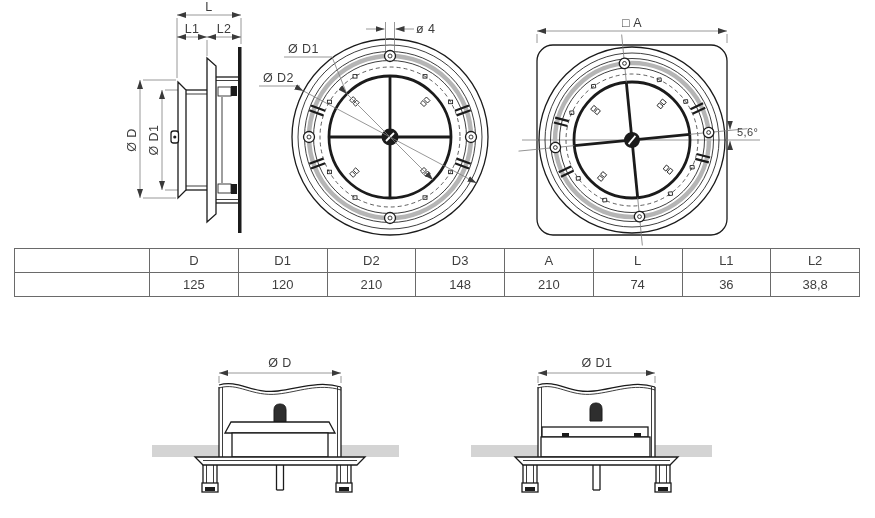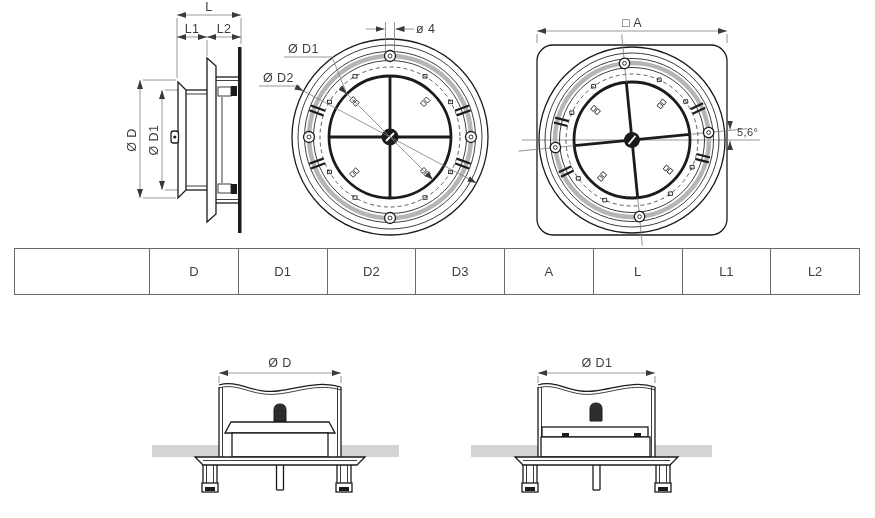--- a/index.html
+++ b/index.html
@@ -391,16 +391,27 @@
       <td></td>
       <td>D</td>
       <td>D1</td>
       <td>D2</td>
       <td>D3</td>
       <td>A</td>
       <td>L</td>
       <td>L1</td>
       <td>L2</td>
     </tr>
+    <tr>
+      <td></td>
+      <td>125</td>
+      <td>120</td>
+      <td>210</td>
+      <td>148</td>
+      <td>210</td>
+      <td>74</td>
+      <td>36</td>
+      <td>38,8</td>
+    </tr>
   </tbody>
 </table>
 
 </div>
 
 </body></html>

